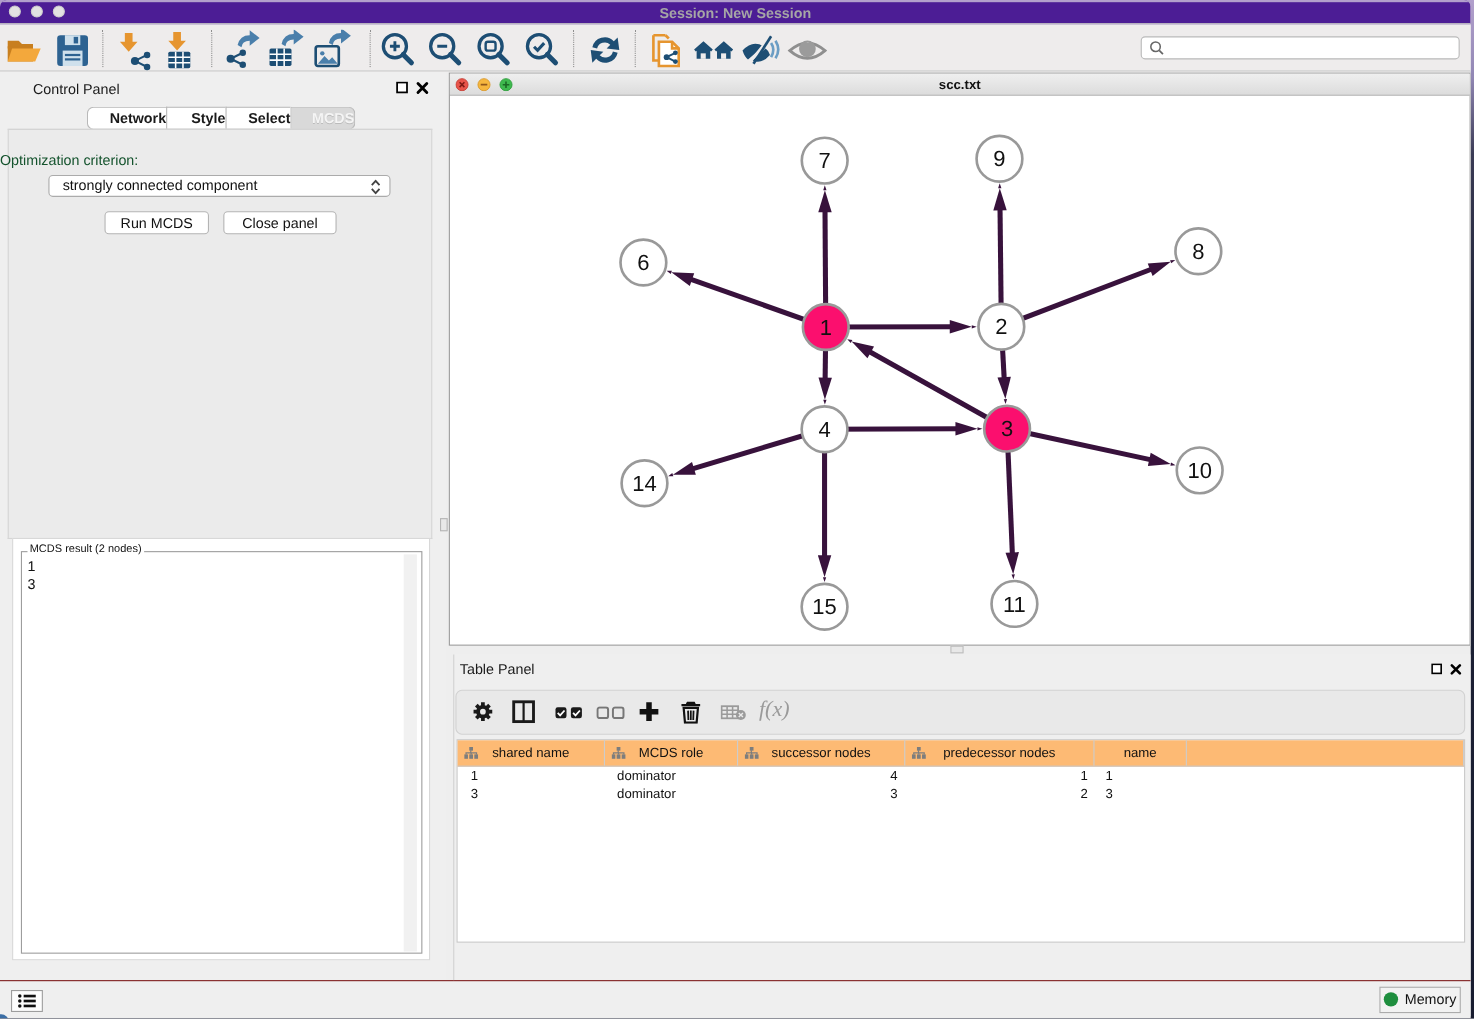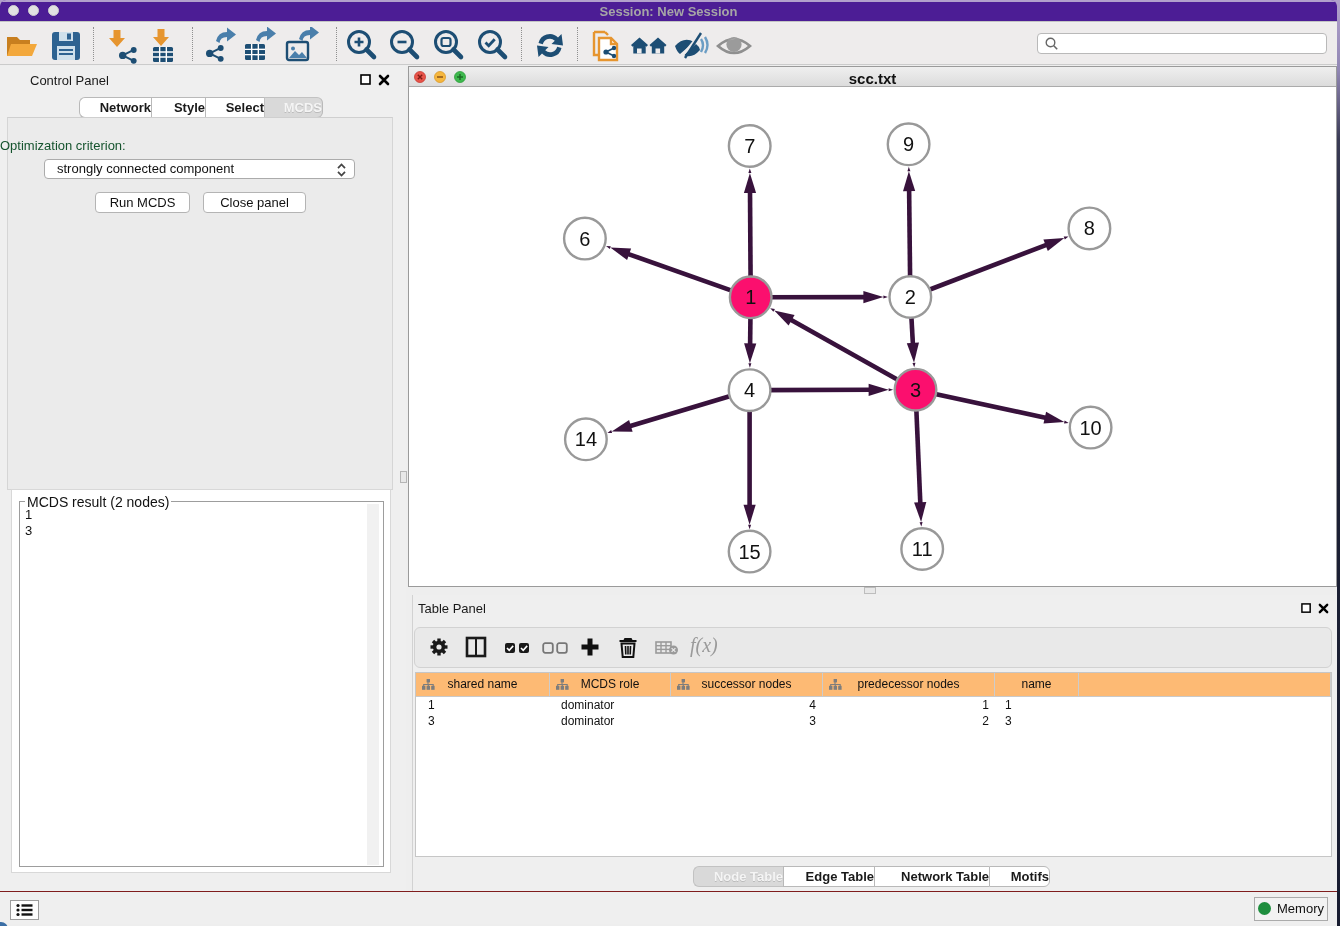--- a/index.html
+++ b/index.html
@@ -39,31 +39,31 @@
   font-size:13px; color:#14532d; }
 #combo { position:absolute; left:44px; top:93px; width:311px; height:20px;
   background:#fff; border:1px solid #ababab; border-radius:4px;
   font-size:13px; color:#111; line-height:18px; padding-left:12px; }
 .btn { position:absolute; height:21px; background:#fff; border:1px solid #b4b4b4;
   border-radius:4px; font-size:13px; color:#111; text-align:center; line-height:19px; }
 #resultpanel { position:absolute; left:11px; top:423px; width:380px; height:384px;
   background:#fff; border:1px solid #d8d8d8; }
 #groupbox { position:absolute; left:7px; top:11px; width:365px; height:366px;
   border:1px solid #9d9d9d; }
-#grouplabel { position:absolute; left:5px; top:-8px; background:#fff; font-size:14px;
+#grouplabel { position:absolute; left:5px; top:-8px; background:#fff; font-size:10px;
   color:#111; padding:0 2px; }
 #resulttext { position:absolute; left:5px; top:5px; font-size:13px; color:#111; line-height:16px; }
 #resscroll { position:absolute; right:4px; top:2px; width:12px; height:361px; background:#f1f1f1; }
 
 #netwin { position:absolute; left:408px; top:66px; width:929px; height:521px;
   background:#fff; border:1px solid #9a9a9a; }
 #nettitle { position:absolute; left:0; top:0; width:927px; height:20px;
   background:linear-gradient(#efefef,#dcdcdc); border-bottom:1px solid #ababab; }
 #nettitle .t { position:absolute; width:100%; text-align:center; top:3px;
-  font-size:15px; font-weight:bold; color:#111; }
+  font-size:12px; font-weight:bold; color:#111; }
 
 #tpanel { position:absolute; left:413px; top:595px; width:924px; height:296px; background:#efefef; }
 #ttoolbar { position:absolute; left:1px; top:32px; width:918px; height:41px;
   background:#e9e9e9; border:1px solid #d2d2d2; border-radius:6px; }
 #ttable { position:absolute; left:2px; top:77px; width:917px; height:185px;
   background:#fff; border:1px solid #c6c6c6; }
 #thead { position:absolute; left:0; top:0; width:915px; height:24px;
   background:#fdba74; border-bottom:1px solid #c9c9c9; }
 .th { position:absolute; top:0; height:23px; border-right:1px solid #cccccc;
   font-size:12px; color:#111; text-align:center; line-height:23px; }
@@ -341,26 +341,20 @@
   </div>
 
   <div id="tpanel">
     <div class="paneltitle" style="position:absolute;left:5px;top:6px;">Table Panel</div>
     <svg class="abs" style="left:888px;top:8px" width="11" height="11" viewBox="0 0 12 12">
         <rect x="1" y="1" width="9" height="9" fill="#fff" stroke="#000" stroke-width="1.6"></rect>
       </svg>
     <svg class="abs" style="left:905px;top:8px" width="11" height="11" viewBox="0 0 12 12">
         <path d="M2 2 L10 10 M10 2 L2 10" stroke="#000" stroke-width="2.6" stroke-linecap="round"></path>
       </svg>
-    <div class="tabseg" style="left:280px;top:271px;">
-<div class="tb sel" style="width:90px;">Node Table</div>
-<div class="tb" style="width:91px;">Edge Table</div>
-<div class="tb" style="width:115px;">Network Table</div>
-<div class="tb" style="width:61px;">Motifs</div>
-</div>
       <div id="ttoolbar">
         <svg class="abs" style="left:14px;top:9px" width="20" height="20" viewBox="0 0 20 20">
           <g fill="#1a1a1a">
             <circle cx="10" cy="10" r="6.2"></circle>
 <g stroke="#1a1a1a" stroke-width="3.4">
               <line x1="10" y1="1.5" x2="10" y2="18.5"></line>
               <line x1="1.5" y1="10" x2="18.5" y2="10"></line>
               <line x1="4" y1="4" x2="16" y2="16"></line>
               <line x1="16" y1="4" x2="4" y2="16"></line>
             </g>

